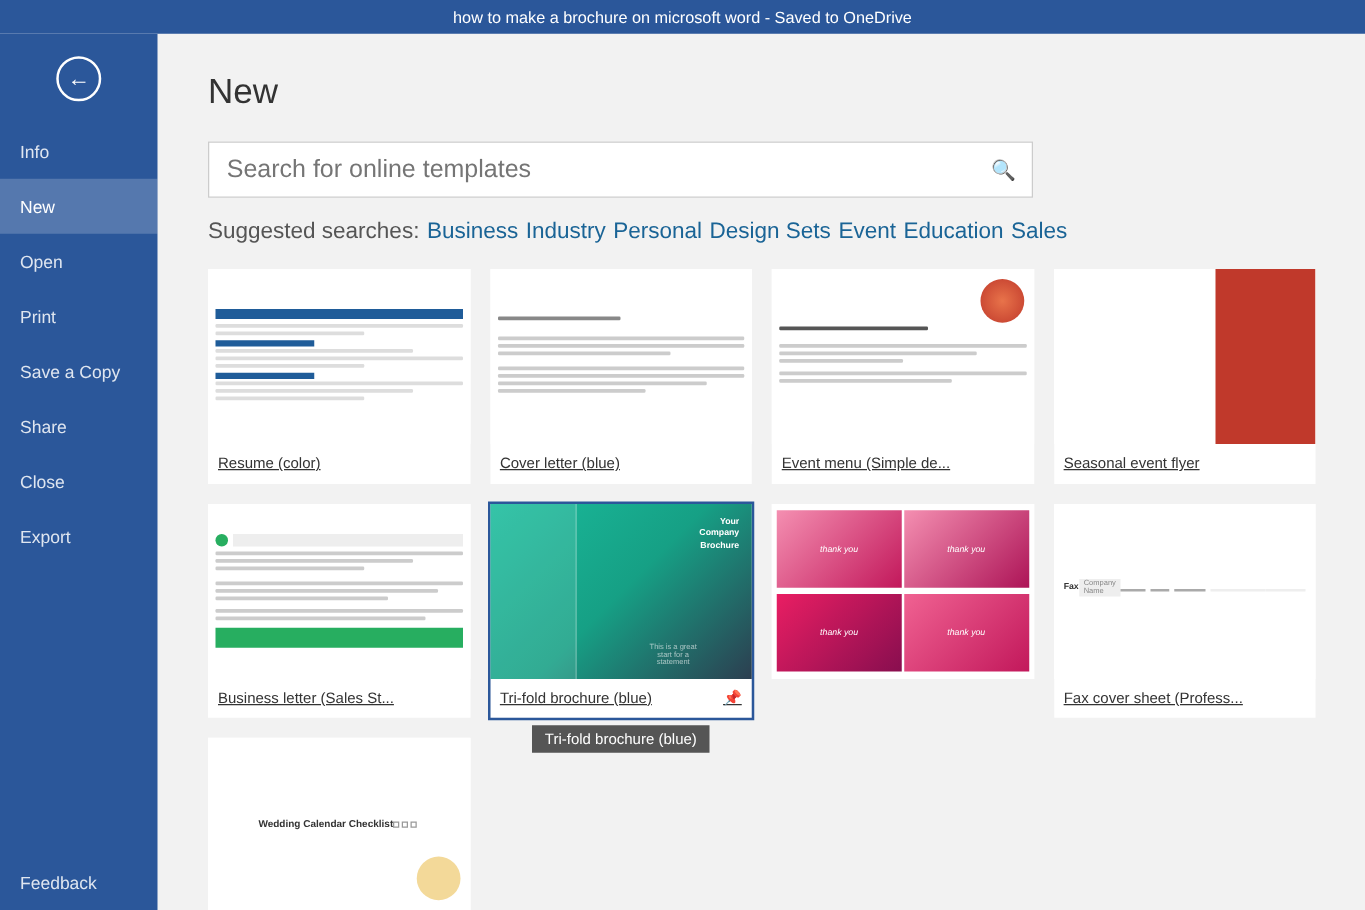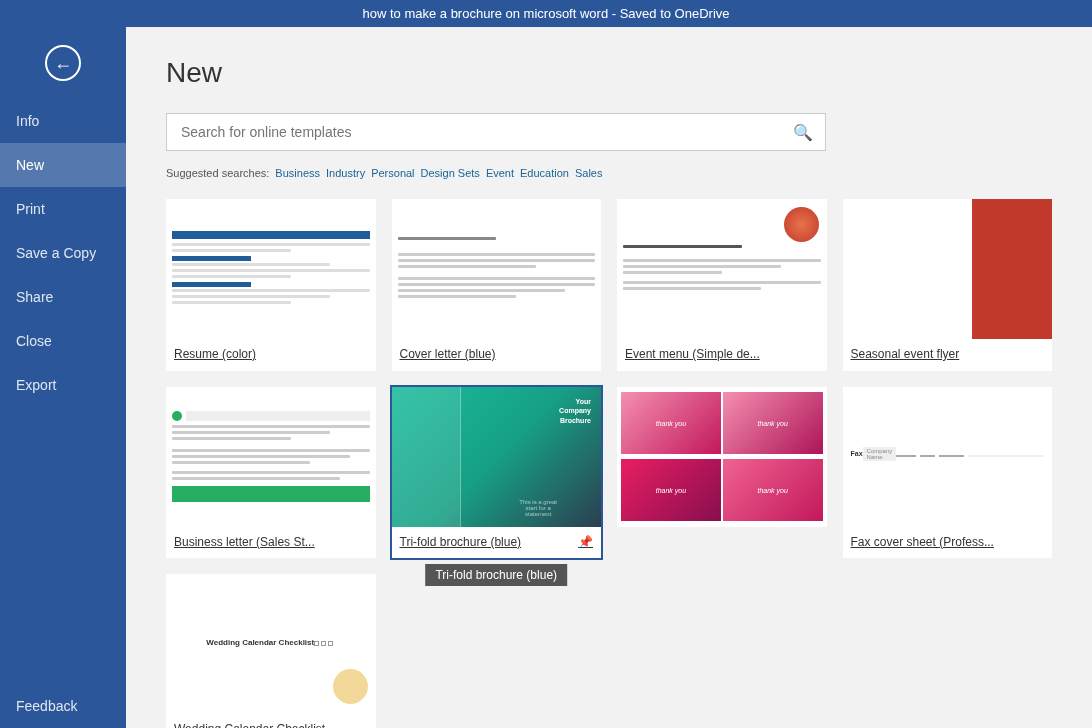--- a/index.html
+++ b/index.html
@@ -88,41 +88,41 @@
       border: 1px solid #ccc;
       margin-bottom: 16px;
       max-width: 660px;
     }
 
     .search-input {
       flex: 1;
       border: none;
       outline: none;
       padding: 10px 14px;
-      font-size: 14px;
+      font-size: 20px;
       color: #14532d;
       background: transparent;
     }
 
     .search-btn {
       background: none;
       border: none;
       padding: 8px 12px;
       cursor: pointer;
       font-size: 16px;
       color: #555;
     }
 
     .suggested-searches {
       display: flex;
       align-items: center;
       gap: 6px;
       margin-bottom: 20px;
       flex-wrap: wrap;
-      font-size: 11px;
+      font-size: 18px;
     }
 
     .suggested-label {
       color: #555;
       font-weight: 400;
     }
 
     .suggested-link {
       color: #1a6496;
       cursor: pointer;
@@ -287,20 +287,23 @@
   <nav class="sidebar">
     <div class="sidebar-back">
       <div class="back-circle">←</div>
     </div>
 
     <div class="sidebar-item">
       <span>Info</span>
     </div>
     <div class="sidebar-item active">
       <span>New</span>
+    </div>
+    <div class="sidebar-item">
+      <span>Open</span>
     </div>
     <div class="sidebar-item">
       <span>Print</span>
     </div>
     <div class="sidebar-item">
       <span>Save a Copy</span>
     </div>
     <div class="sidebar-item">
       <span>Share</span>
     </div>

